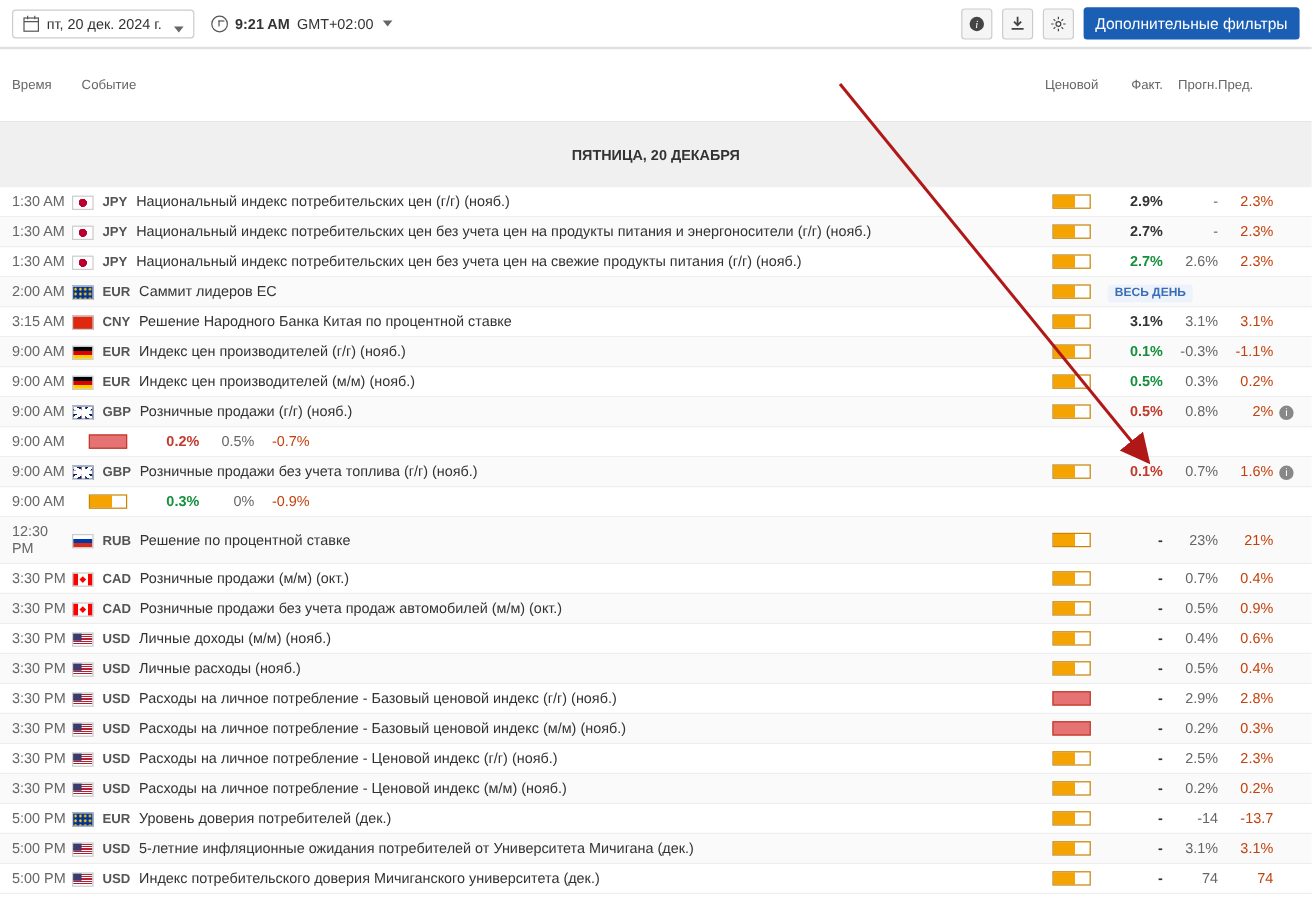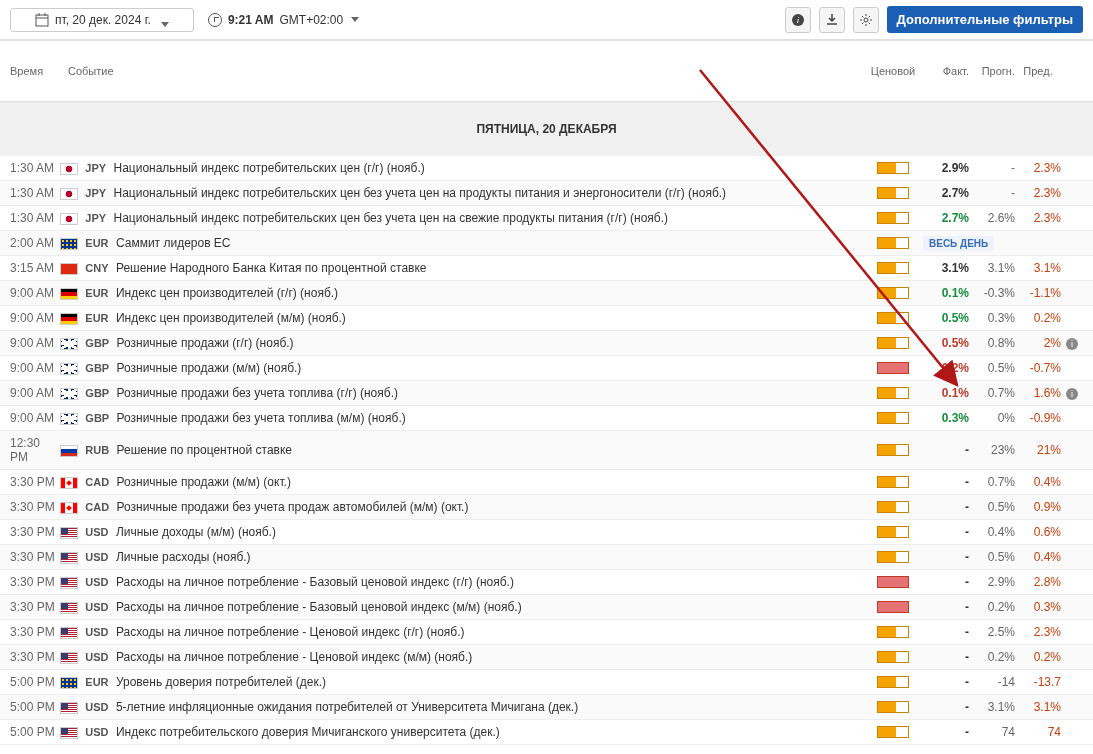--- a/index.html
+++ b/index.html
@@ -1,33 +1,33 @@
 <!DOCTYPE html>
 <html><head>
 <meta charset="utf-8">
 <style>
 *{margin:0;padding:0;box-sizing:border-box}
 body{font-family:Arial,Helvetica,sans-serif;font-size:12px;color:#333;background:#fff;width:1093px}
 .toolbar{display:flex;align-items:center;padding:6px 10px;gap:8px;border-bottom:1px solid #e0e0e0}
-.date-picker{display:flex;align-items:flex-end;gap:6px;border:1px solid #ccc;border-radius:3px;padding:4px 24px;background:#fff;cursor:pointer}
+.date-picker{display:flex;align-items:flex-end;gap:6px;border:1px solid #ccc;border-radius:3px;padding:4px 8px;background:#fff;cursor:pointer}
 .date-picker .cal{width:14px;height:14px}
 .time-wrap{display:flex;gap:6px;margin-left:6px}
 .clock{width:14px;height:14px;border:1.5px solid #555;border-radius:50%;position:relative}
 .clock::after{content:"";position:absolute;left:50%;top:50%;width:4px;height:4px;border-left:1.5px solid #555;border-top:1.5px solid #555;transform:translate(-1px,-3px)}
 .tz{cursor:pointer;display:flex;align-items:center;gap:4px}
 .spacer{flex:1}
 .icon-btn{width:26px;height:26px;border:1px solid #ccc;border-radius:3px;background:#f5f5f5;display:flex;align-items:center;justify-content:center;cursor:pointer}
-.filters-btn{background:#1b5fb5;color:#fff;font-weight:bold;padding:6px 10px;border-radius:3px;cursor:pointer;font-size:13px}
+.filters-btn{background:#1b5fb5;color:#fff;font-weight:normal;padding:6px 10px;border-radius:3px;cursor:pointer;font-size:13px}
 .header-row{display:flex;border-top:1px solid #e0e0e0;border-bottom:1px solid #e0e0e0;padding:24px 10px;color:#666;font-size:11px}
 .col-time{width:50px}
 .col-event{flex:1;padding-left:8px}
 .col-impact{width:60px;text-align:center}
 .col-fact{width:46px;text-align:right}
 .col-prog{width:46px;text-align:right}
-.col-pred{width:46px;text-align:center}
+.col-pred{width:46px;text-align:left}
 .col-info{width:22px}
 .date-banner{text-align:center;font-weight:bold;padding:20px;background:#f0f0f0;color:#333;font-size:12px}
 .rows{}
 .row{display:flex;align-items:center;padding:5px 10px;border-bottom:1px solid #eee;font-size:12px}
 .row:nth-child(even){background:#fafafa}
 .row .time{width:50px;color:#666;font-size:12px}
 .row .flag{width:18px;height:12px;margin-right:4px;border:1px solid #ccc;display:inline-block;vertical-align:middle}
 .row .cur{font-weight:bold;color:#555;margin-right:4px;font-size:11px}
 .row .name{flex:1;color:#333}
 .row .impact{width:60px;display:flex;justify-content:center}
@@ -228,25 +228,20 @@
     <div class="impact">
           <span class="impact-bar "></span>
         </div>
     <div class="fact red">0.5%</div>
       <div class="prog">0.8%</div>
       <div class="pred">2%</div>
     <div class="info"><span class="info-ico">i</span></div>
       </div>
       <div class="row">
     <div class="time">9:00 AM</div>
-    <div class="name">
-      <span class="flag gb"></span>
-      <span class="cur">GBP</span>
-      Розничные продажи (м/м) (нояб.)
-    </div>
     <div class="impact">
           <span class="impact-bar high"></span>
         </div>
     <div class="fact red">0.2%</div>
       <div class="prog">0.5%</div>
       <div class="pred">-0.7%</div>
     <div class="info"></div>
       </div>
       <div class="row">
     <div class="time">9:00 AM</div>
@@ -258,25 +253,20 @@
     <div class="impact">
           <span class="impact-bar "></span>
         </div>
     <div class="fact red">0.1%</div>
       <div class="prog">0.7%</div>
       <div class="pred">1.6%</div>
     <div class="info"><span class="info-ico">i</span></div>
       </div>
       <div class="row">
     <div class="time">9:00 AM</div>
-    <div class="name">
-      <span class="flag gb"></span>
-      <span class="cur">GBP</span>
-      Розничные продажи без учета топлива (м/м) (нояб.)
-    </div>
     <div class="impact">
           <span class="impact-bar "></span>
         </div>
     <div class="fact green">0.3%</div>
       <div class="prog">0%</div>
       <div class="pred">-0.9%</div>
     <div class="info"></div>
       </div>
       <div class="row">
     <div class="time">12:30 PM</div>

